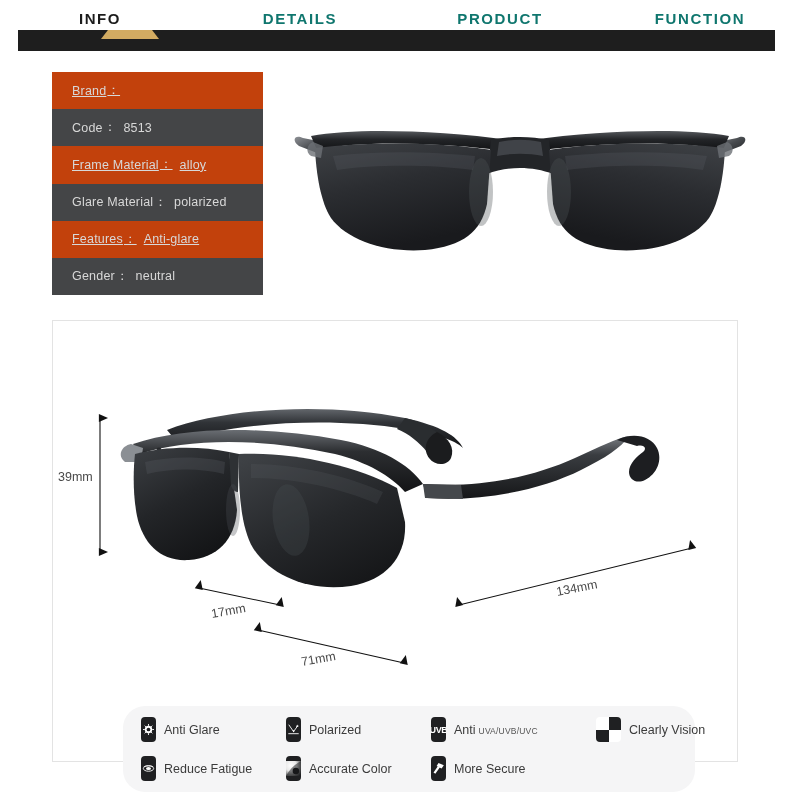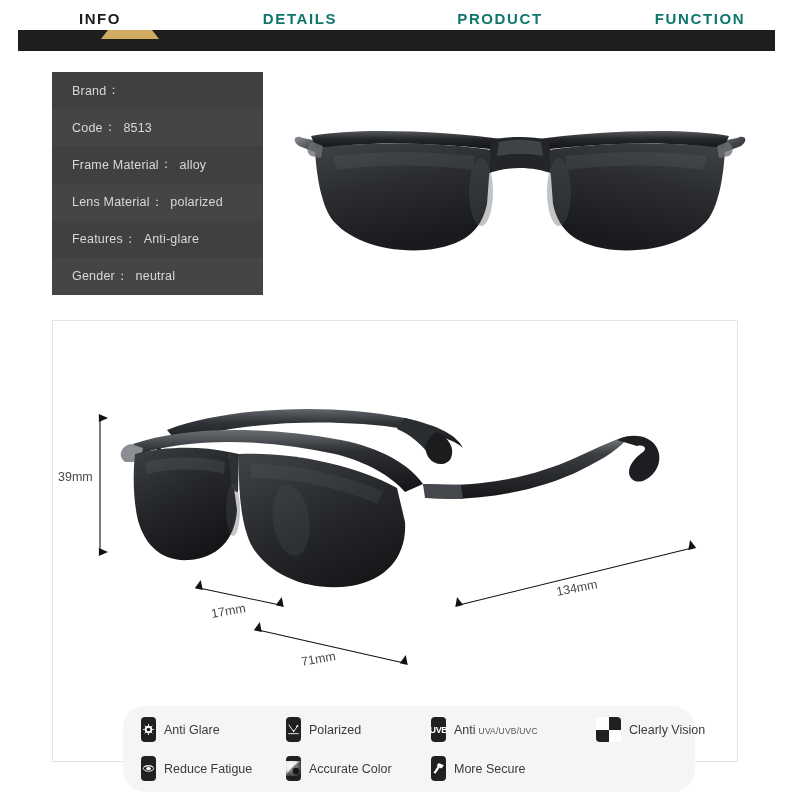--- a/index.html
+++ b/index.html
@@ -78,21 +78,21 @@
     flex: 1 1 0;
     display: flex;
     align-items: center;
     padding-left: 20px;
     box-sizing: border-box;
     font-size: 12.5px;
     color: #d8d8d8;
     letter-spacing: 0.2px;
     white-space: nowrap;
   }
-  .spec-row.odd  { background: #404040; }
+  .spec-row.odd  { background: #c2410c; text-decoration: underline; }
   .spec-row.even { background: #444547; }
   .spec-label { color: #d8d8d8; }
   .spec-colon { color: #d8d8d8; padding: 0 1px; }
   .spec-value { color: #d8d8d8; padding-left: 6px; }
 
   
   #hero-image {
     position: absolute;
     left: 285px;
     top: 100px;
@@ -236,21 +236,21 @@
     <span class="spec-label">Code</span>
     <span class="spec-colon">：</span>
     <span class="spec-value">8513</span>
   </div>
   <div class="spec-row odd">
     <span class="spec-label">Frame Material</span>
     <span class="spec-colon">：</span>
     <span class="spec-value">alloy</span>
   </div>
   <div class="spec-row even">
-    <span class="spec-label">Lens Material</span>
+    <span class="spec-label">Glare Material</span>
     <span class="spec-colon">：</span>
     <span class="spec-value">polarized</span>
   </div>
   <div class="spec-row odd">
     <span class="spec-label">Features</span>
     <span class="spec-colon">：</span>
     <span class="spec-value">Anti-glare</span>
   </div>
   <div class="spec-row even">
     <span class="spec-label">Gender</span>

